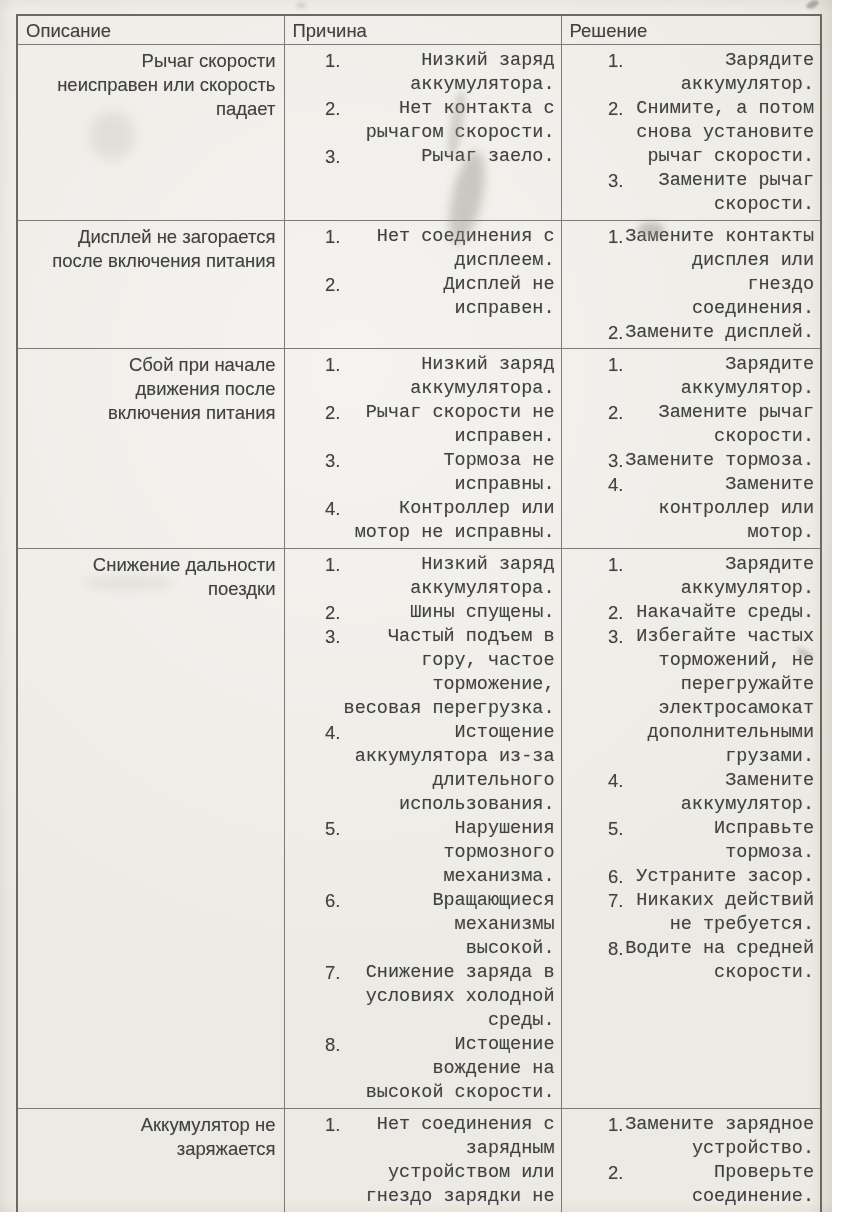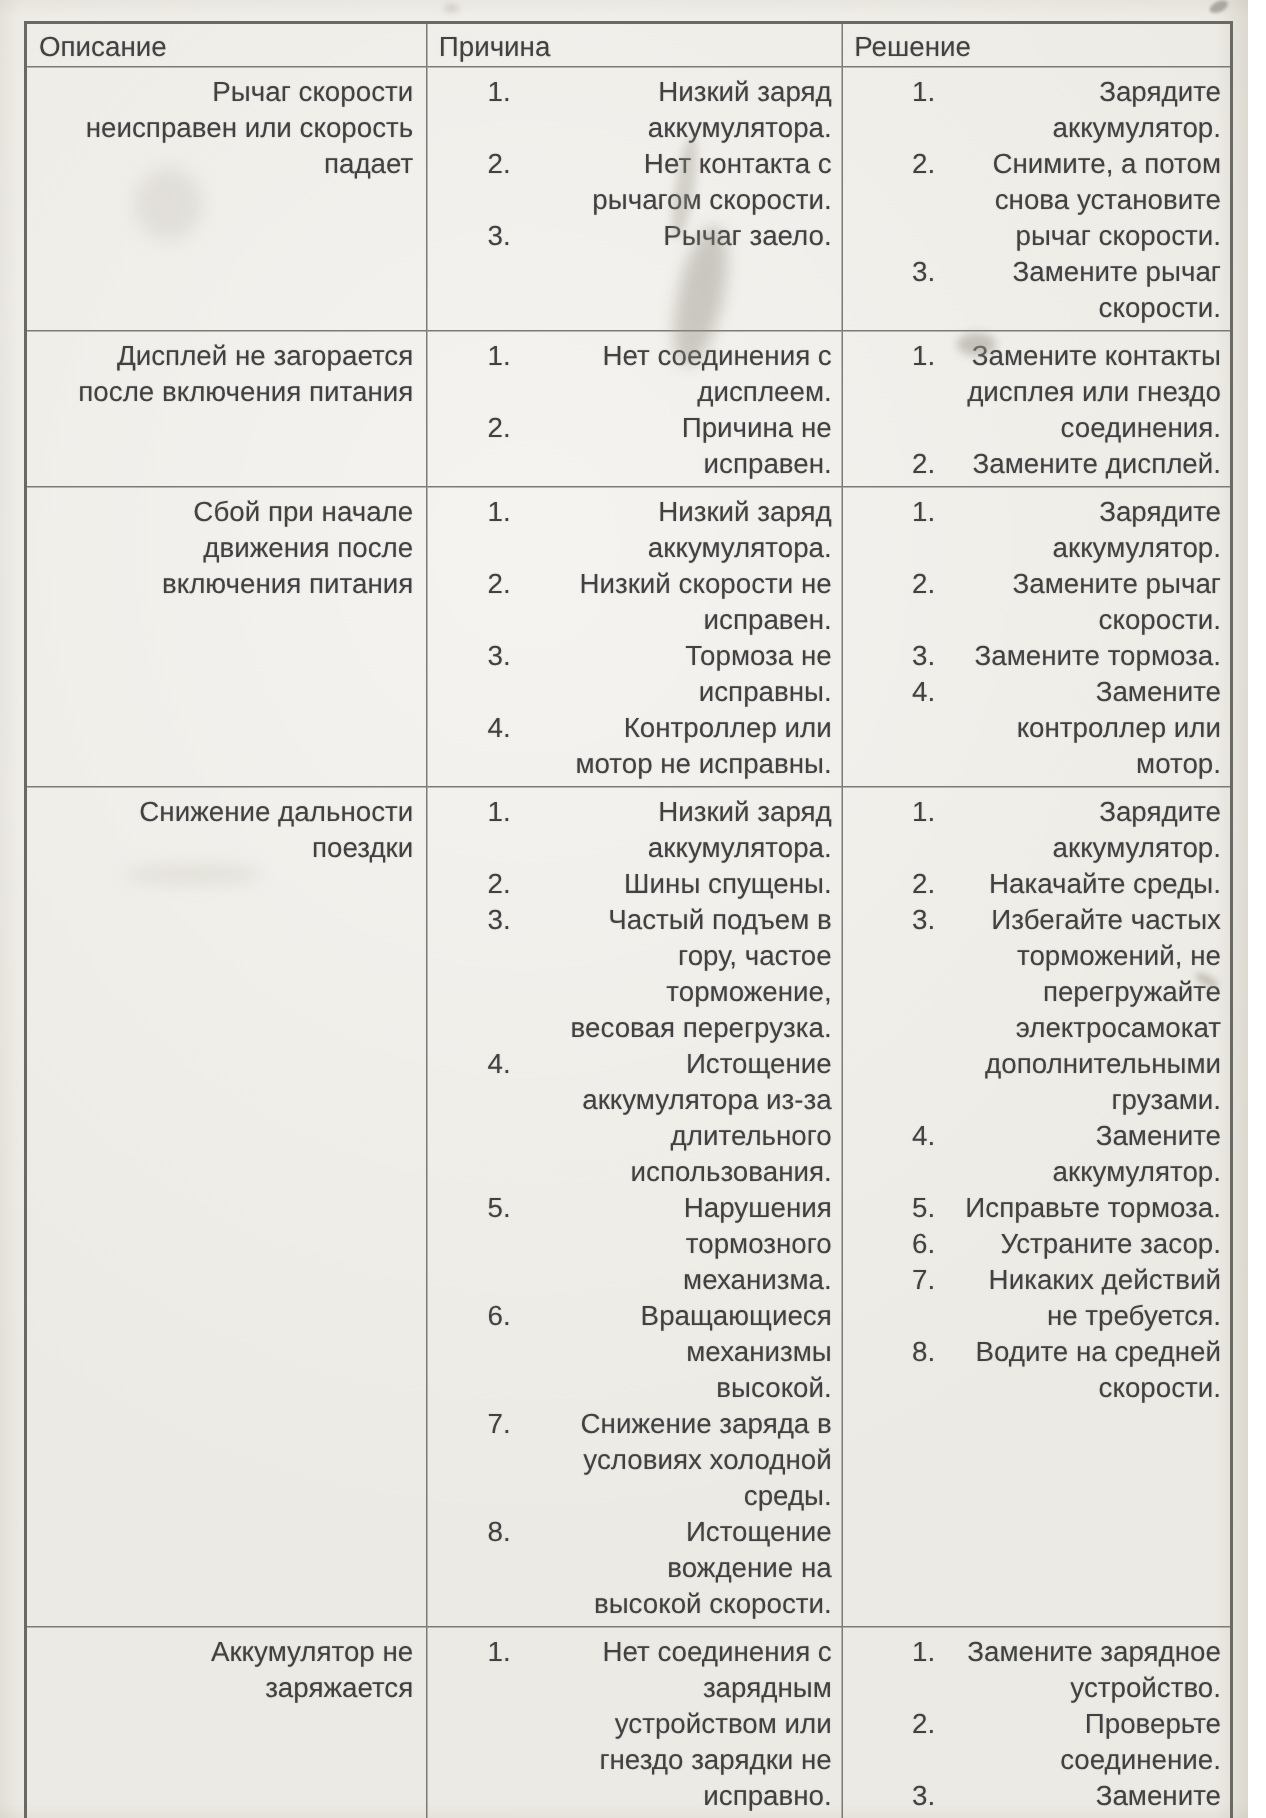--- a/index.html
+++ b/index.html
@@ -45,21 +45,21 @@
   td.desc {
     padding: 4px 8px 3px 8px;
     white-space: pre-line;
   }
   td.list { padding: 4px 4px 3px 0; }
   .item { display: flex; align-items: flex-start; }
   td.causes    .item { padding-left: 10px; }
   td.causes    .num  { width: 46px; flex: none; }
   td.solutions .item { padding-left: 26px; }
   td.solutions .num  { width: 36px; flex: none; }
-  .txt { flex: 1; white-space: pre-line; padding-right: 2px; }
+  .txt { flex: 1; white-space: pre-line; padding-right: 2px; font-family: Liberation Mono, monospace; }
 
   
   .smudge { position: absolute; border-radius: 50%; pointer-events: none; }
   .s1 { left: 450px; top:  90px; width: 13px; height: 70px; background: rgba(158,152,140,0.35); transform: rotate(9deg);  filter: blur(3px); }
   .s2 { left: 452px; top: 150px; width: 30px; height: 95px; background: rgba(148,142,130,0.42); transform: rotate(12deg); filter: blur(5px); }
   .s3 { left: 638px; top: 222px; width: 26px; height: 15px; background: rgba(155,150,142,0.50); filter: blur(3px); }
   .s4 { left: 806px; top:   1px; width: 13px; height:  7px; background: rgba(120,118,112,0.55); transform: rotate(-25deg); filter: blur(1px); }
   .s5 { left:  90px; top: 112px; width: 45px; height: 48px; background: rgba(175,170,158,0.22); filter: blur(6px); }
   .s6 { left: 796px; top: 650px; width: 17px; height:  7px; background: rgba(150,145,133,0.45); transform: rotate(28deg); filter: blur(2px); }
   .s7 { left: 296px; top:   3px; width: 10px; height:  5px; background: rgba(160,156,146,0.40); filter: blur(2px); }
@@ -126,21 +126,21 @@
           <td class="desc">Дисплей не загорается
 после включения питания</td>
           <td class="list causes">
             <div class="item">
               <span class="num">1.</span>
               <span class="txt">Нет соединения с
 дисплеем.</span>
             </div>
             <div class="item">
               <span class="num">2.</span>
-              <span class="txt">Причина не
+              <span class="txt">Дисплей не
 исправен.</span>
             </div>
           </td>
           <td class="list solutions">
             <div class="item">
               <span class="num">1.</span>
               <span class="txt">Замените контакты
 дисплея или гнездо
 соединения.</span>
             </div>
@@ -155,21 +155,21 @@
 движения после
 включения питания</td>
           <td class="list causes">
             <div class="item">
               <span class="num">1.</span>
               <span class="txt">Низкий заряд
 аккумулятора.</span>
             </div>
             <div class="item">
               <span class="num">2.</span>
-              <span class="txt">Низкий скорости не
+              <span class="txt">Рычаг скорости не
 исправен.</span>
             </div>
             <div class="item">
               <span class="num">3.</span>
               <span class="txt">Тормоза не
 исправны.</span>
             </div>
             <div class="item">
               <span class="num">4.</span>
               <span class="txt">Контроллер или

